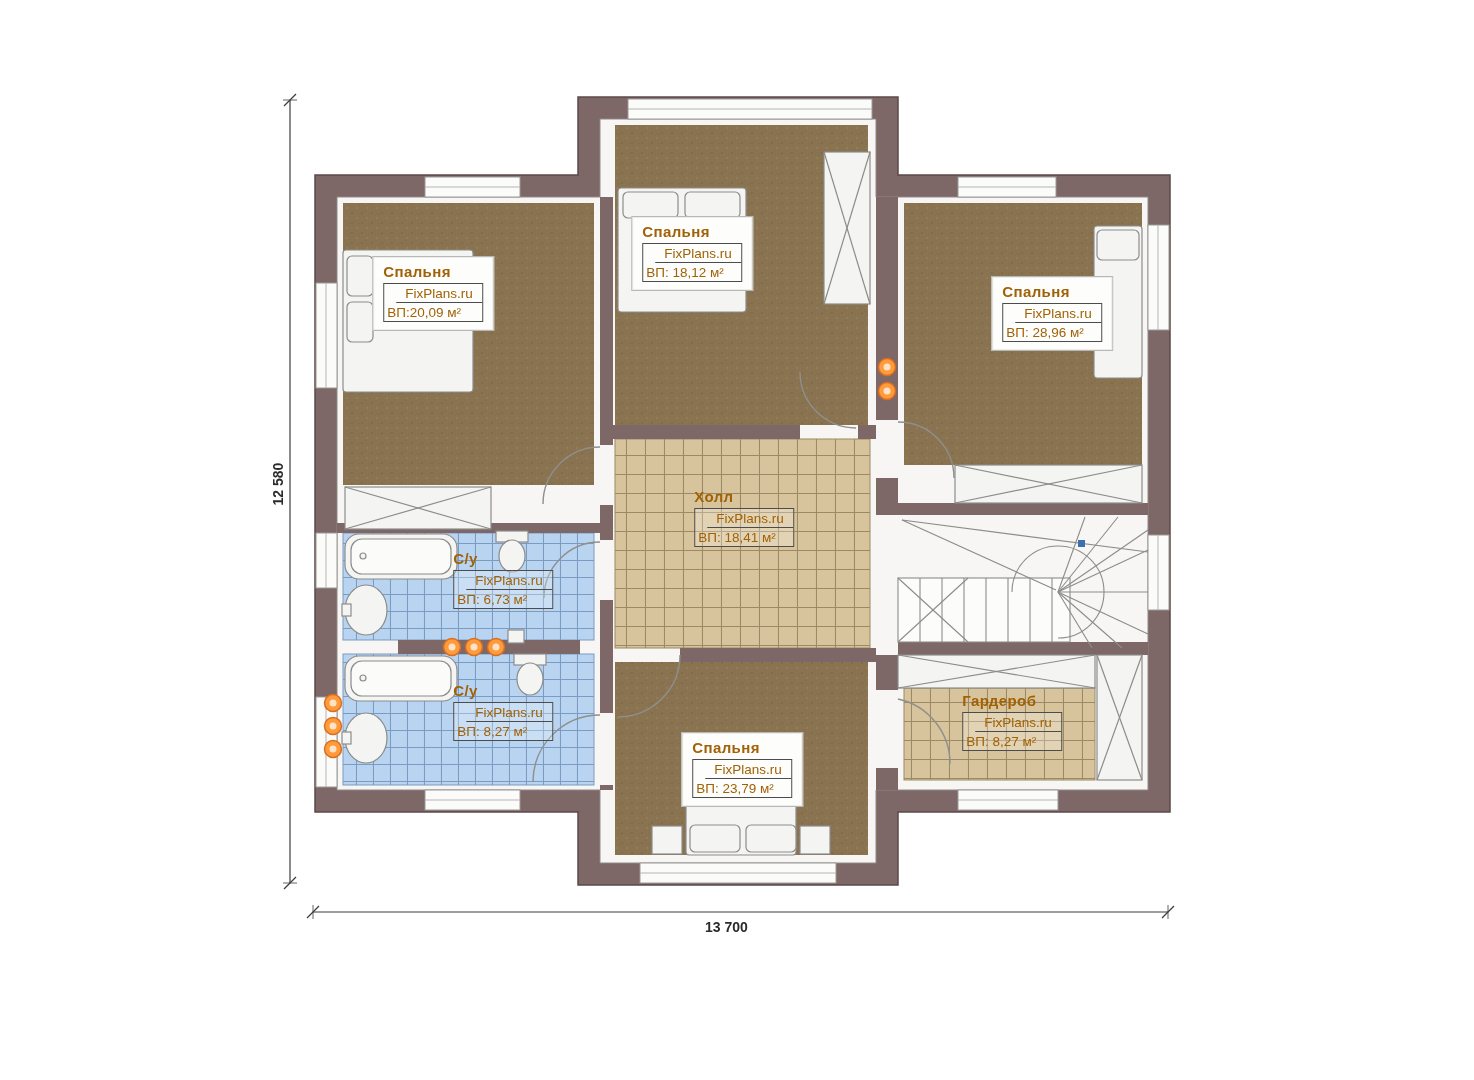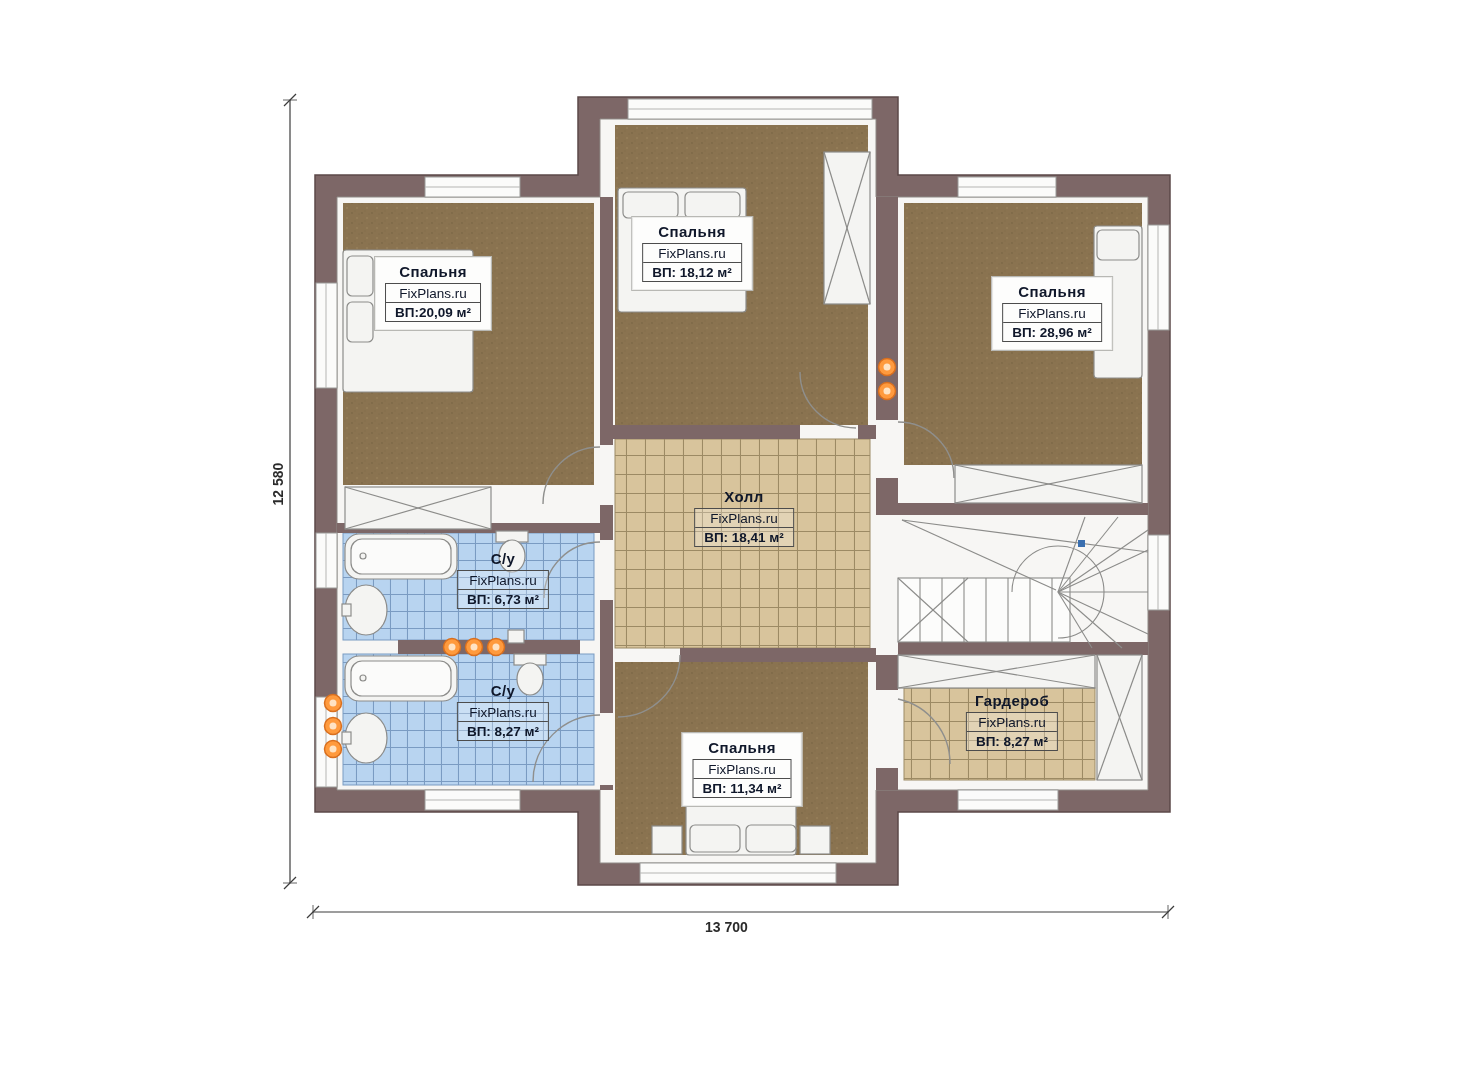--- a/index.html
+++ b/index.html
@@ -1,23 +1,23 @@
 <!DOCTYPE html>
 <html style="--wall: #7d6767; --wall-edge: #5c4949; --bedroom-floor: #8a7350; --hall-floor: #d8c49c; --bath-floor: #b8d4f0; --accent-dot: #ff9a3d; --stair-marker: #3a6fb0;"><head>
 <meta charset="utf-8">
 <style>
   html,body{margin:0;padding:0;background:#ffffff;}
   body{width:1474px;height:1080px;font-family:"Liberation Sans",sans-serif;}
   .plan{position:relative;width:1474px;height:1080px;background:#fff;overflow:hidden;}
   .plan svg{position:absolute;left:0;top:0;}
-  .room-label{position:absolute;transform:translateX(-50%);text-align:center;color:#0f172a;z-index:5;}
+  .room-label{position:absolute;transform:translateX(-50%);color:#a16207;z-index:5;}
   .room-label .name{font-weight:bold;font-size:15px;letter-spacing:.4px;margin-bottom:3px;white-space:nowrap;}
   .room-label .box{display:inline-block;border:1px solid #4c4c4c;font-size:13.5px;background:rgba(255,255,255,0.25);}
-  .room-label .row1{padding:2px 9px 1px;border-bottom:1px solid #4c4c4c;white-space:nowrap;}
-  .room-label .row2{padding:2px 9px 1px;white-space:nowrap;font-weight:bold;}
+  .room-label .row1{padding:2px 9px 1px;border-bottom:1px solid #4c4c4c;white-space:nowrap;margin-left:12px;}
+  .room-label .row2{padding:2px 3px 1px;white-space:nowrap;}
   .room-label.card{background:#fdfdfc;border:1px solid #b8b8b4;padding:6px 10px 8px;box-shadow:0 0 0 1px #ececea inset;}
   .room-label.card .box{background:#fdfdfc;}
   .dim-label{position:absolute;font-size:14px;font-weight:bold;color:#2b2b2b;z-index:4;white-space:nowrap;}
   .dim-label.vertical{transform:rotate(-90deg);transform-origin:center center;}
 </style>
 </head>
 <body>
 
 <div class="plan">
 
@@ -327,19 +327,19 @@
 
   <div class="room-label" style="left:1012px;top:692px;">
     <div class="name">Гардероб</div>
     <div class="box"><div class="row1">FixPlans.ru</div>
       <div class="row2">ВП: 8,27 м²</div></div>
   </div>
 
   <div class="room-label card" style="left:742px;top:732px;">
     <div class="name">Спальня</div>
     <div class="box"><div class="row1">FixPlans.ru</div>
-      <div class="row2">ВП: 11,34 м²</div></div>
+      <div class="row2">ВП: 23,79 м²</div></div>
   </div>
 
   <div class="dim-label vertical" style="left:238px;top:476px;width:80px;text-align:center;">12 580</div>
   <div class="dim-label" style="left:705px;top:891px;margin-top:28px;">13 700</div>
 
 </div>
 
 </body></html>

